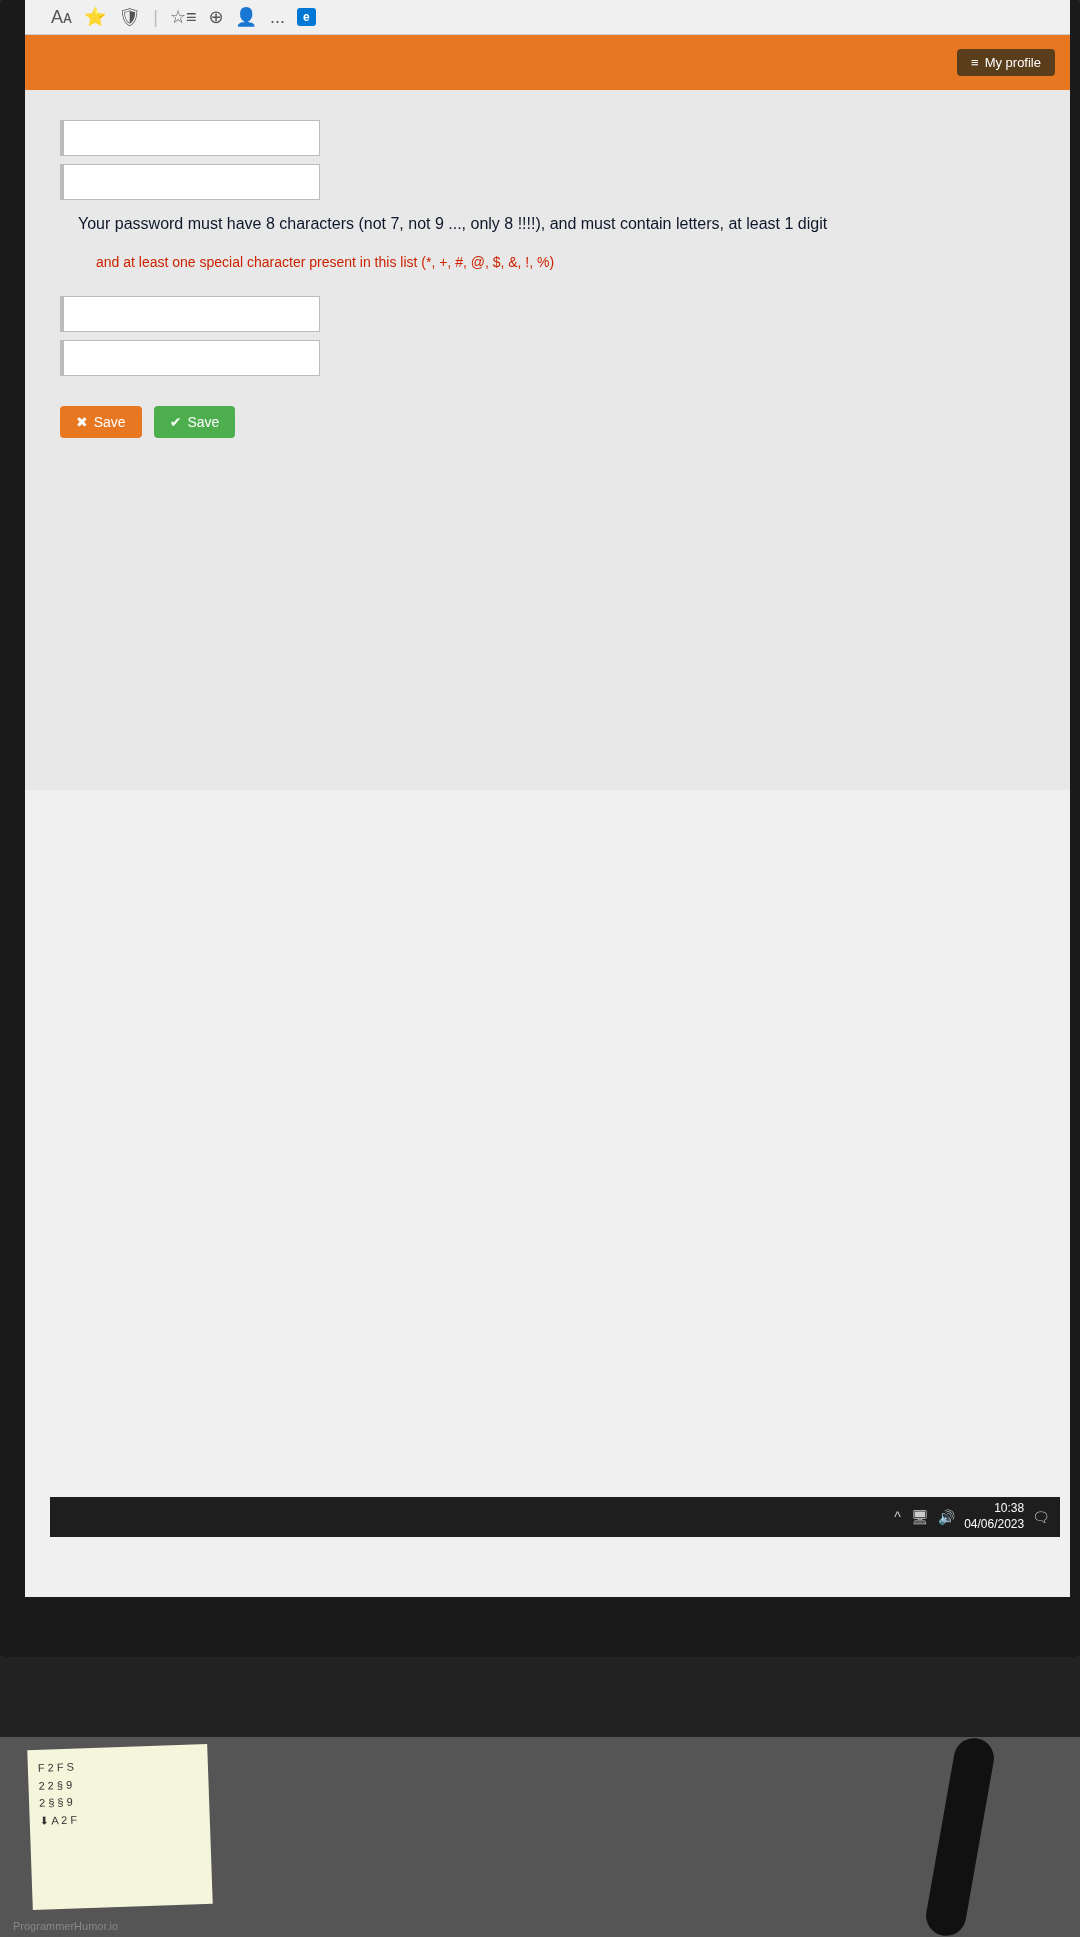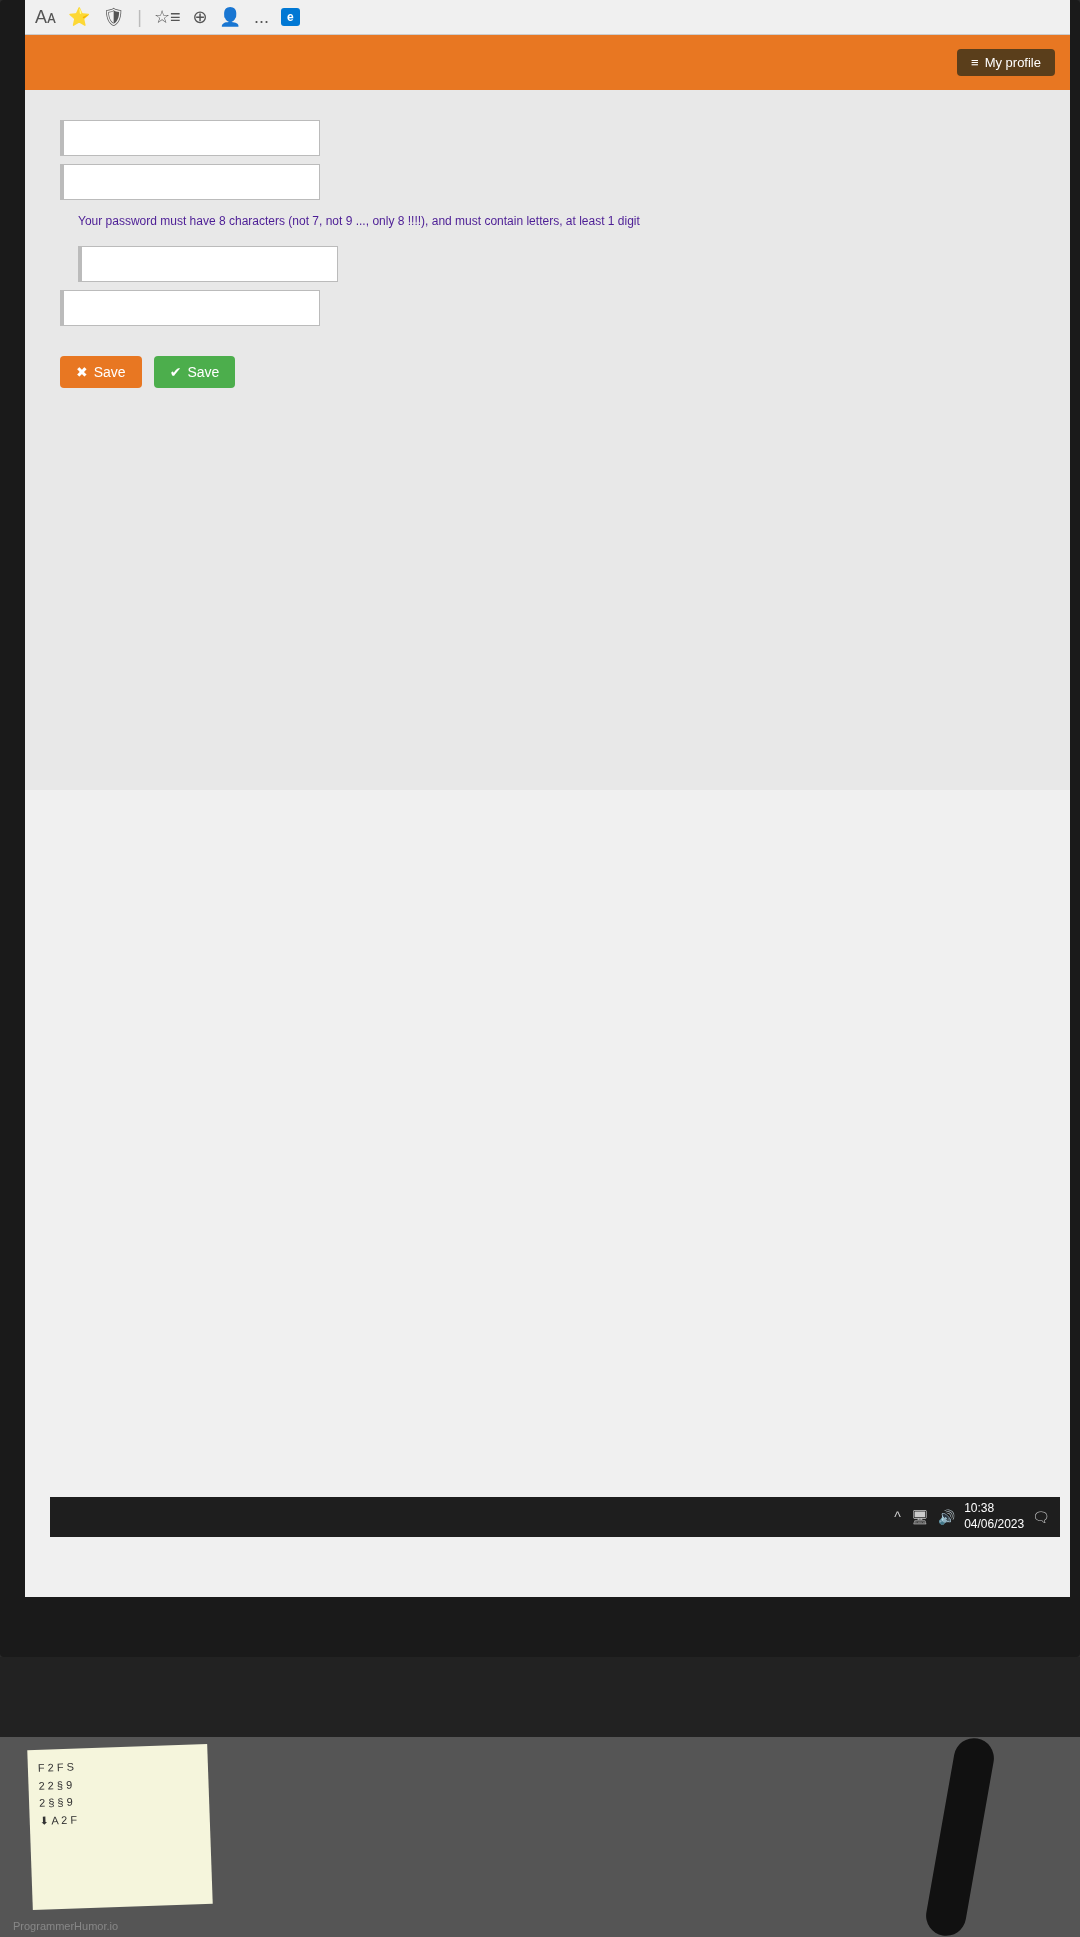--- a/index.html
+++ b/index.html
@@ -31,21 +31,21 @@
       left: 25px;
       right: 10px;
       bottom: 60px;
       background: #f0f0f0;
       overflow: hidden;
     }
 
     
     .browser-chrome {
       background: #f0f0f0;
-      padding: 6px 10px;
+      padding: 6px 26px;
       display: flex;
       align-items: center;
       gap: 12px;
       border-bottom: 1px solid #ccc;
     }
 
     .browser-icon-btn {
       font-size: 18px;
       color: #555;
       cursor: pointer;
@@ -81,22 +81,22 @@
       padding: 30px 30px 30px 20px;
       position: relative;
     }
 
     
     .error-message-block {
       margin: 12px 0 8px 0;
     }
 
     .error-text {
-      color: #4c1d95;
-      font-size: 12px;
+      color: #0f172a;
+      font-size: 16px;
       line-height: 1.5;
       font-weight: 500;
     }
 
     .error-text-2 {
       color: #cc2200;
       font-size: 14px;
       line-height: 1.5;
       font-weight: 500;
       margin-top: 8px;
@@ -153,20 +153,21 @@
 
     .taskbar-icons {
       display: flex;
       align-items: center;
       gap: 10px;
       color: #ccc;
       font-size: 14px;
     }
 
     .taskbar-clock {
+      text-align: right;
       color: white;
       font-size: 12px;
       line-height: 1.3;
     }
 
     
     .monitor-stand-area {
       position: absolute;
       bottom: 0;
       left: 0;
@@ -277,20 +278,24 @@
 
         <div class="field-wrapper">
           <div class="field-border-box"></div>
         </div>
 
         <div class="error-message-block">
           <div class="field-border-box" style="width:8px; height:36px; float:left; margin-right:10px; border:none; background:transparent;"></div>
           <p class="error-text">Your password must have 8 characters (not 7, not 9 ..., only 8 !!!!), and must contain letters, at least 1 digit</p>
         </div>
 
+        <div style="display:flex; align-items:flex-start; margin-top:8px;">
+          <div style="width:8px; min-width:8px; height:36px; background:transparent; margin-right:10px;"></div>
+          <p class="error-text-2">and at least one special character present in this list (*, +, #, @, $, &amp;, !, %)</p>
+        </div>
 
         <div class="field-wrapper" style="margin-top:16px;">
           <div class="field-border-box"></div>
         </div>
 
         <div class="field-wrapper">
           <div class="field-border-box"></div>
         </div>
 
         <div class="buttons-row">

